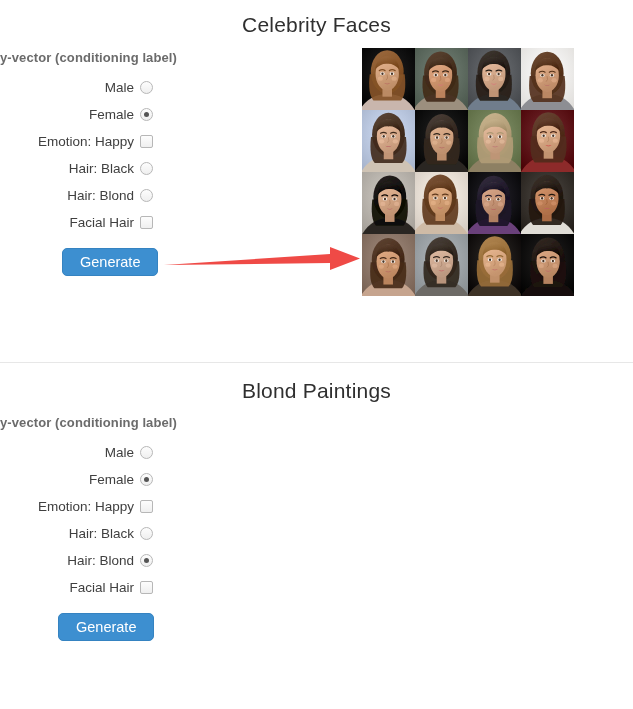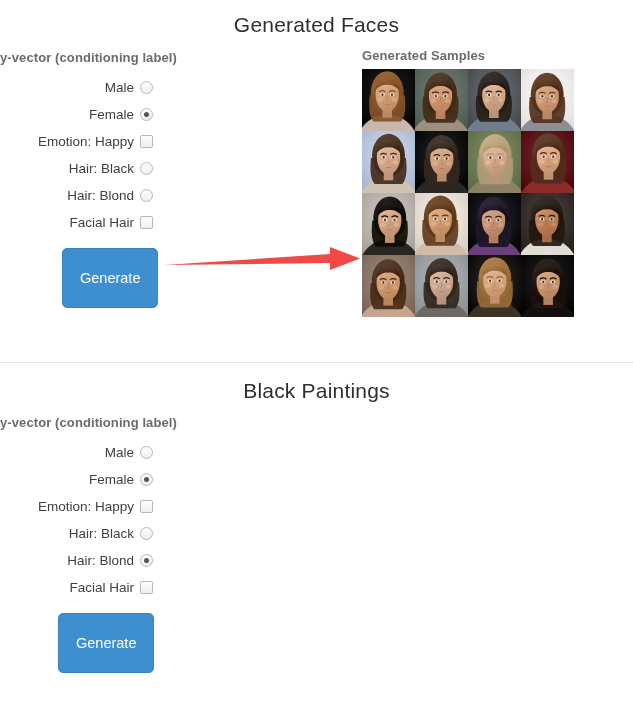--- a/index.html
+++ b/index.html
@@ -80,21 +80,21 @@
     left: 50%; top: 50%;
     width: 5px; height: 5px;
     margin: -2.5px 0 0 -2.5px;
     border-radius: 50%;
     background: #555;
   }
 
   .gen-btn {
     display: block;
     margin: 12px 0 0 62px;
-    padding: 20px 17px;
+    padding: 4px 17px;
     font-size: 14.5px;
     color: #ffffff;
     background: #3d8fd0;
     border: 1px solid #3583c1;
     border-radius: 5px;
     cursor: pointer;
     font-family: "Liberation Sans", sans-serif;
     line-height: 1.25;
   }
   .panel.second .gen-btn { margin-left: 58px; }
@@ -130,21 +130,21 @@
     background: #111;
   }
   .grid.celeb { width: 212px; height: 248px; }
   .cell { width: 100%; height: 100%; display: block; }
   .cell svg { display: block; width: 100%; height: 100%; }
 </style>
 </head>
 <body>
 
 <div class="panel">
-  <h2 class="panel-title">Generated Faces</h2>
+  <h2 class="panel-title">Celebrity Faces</h2>
 
   <div class="form-col">
     <div class="form-legend">y-vector (conditioning label)</div>
     <div id="rows-0">
         <div class="form-row">
           <span class="lbl">Male</span>
           <span class="ctl radio"></span>
         </div>
         <div class="form-row">
           <span class="lbl">Female</span>
@@ -170,21 +170,20 @@
     <button class="gen-btn">Generate</button>
   </div>
 
   <div class="arrow-wrap">
     <svg viewBox="0 0 200 34" width="200" height="34" aria-hidden="true">
       <polygon id="arrow-poly-0" points="2,22 168,11 168,4 198,15.5 168,27 168,20" fill="#ef4a46"></polygon>
     </svg>
   </div>
 
   <div class="samples-col">
-    <div class="samples-legend">Generated Samples</div>
     <div class="grid celeb" id="grid-0">
         <span class="cell">
 <svg viewBox="0 0 100 100" preserveAspectRatio="none">
   <defs>
     <radialGradient id="bggc0" cx="50%" cy="40%" r="75%">
       <stop offset="0%" stop-color="#222222"></stop>
       <stop offset="100%" stop-color="#000000"></stop>
     </radialGradient>
     <linearGradient id="skgc0" x1="0" y1="0" x2="0.3" y2="1">
       <stop offset="0%" stop-color="#e9b892"></stop>
@@ -1043,21 +1042,21 @@
   </g>
 </svg>
         </span>
       </div>
   </div>
 </div>
 
 <hr class="divider">
 
 <div class="panel second">
-  <h2 class="panel-title">Black Paintings</h2>
+  <h2 class="panel-title">Blond Paintings</h2>
 
   <div class="form-col">
     <div class="form-legend">y-vector (conditioning label)</div>
     <div id="rows-1">
         <div class="form-row">
           <span class="lbl">Male</span>
           <span class="ctl radio"></span>
         </div>
         <div class="form-row">
           <span class="lbl">Female</span>

